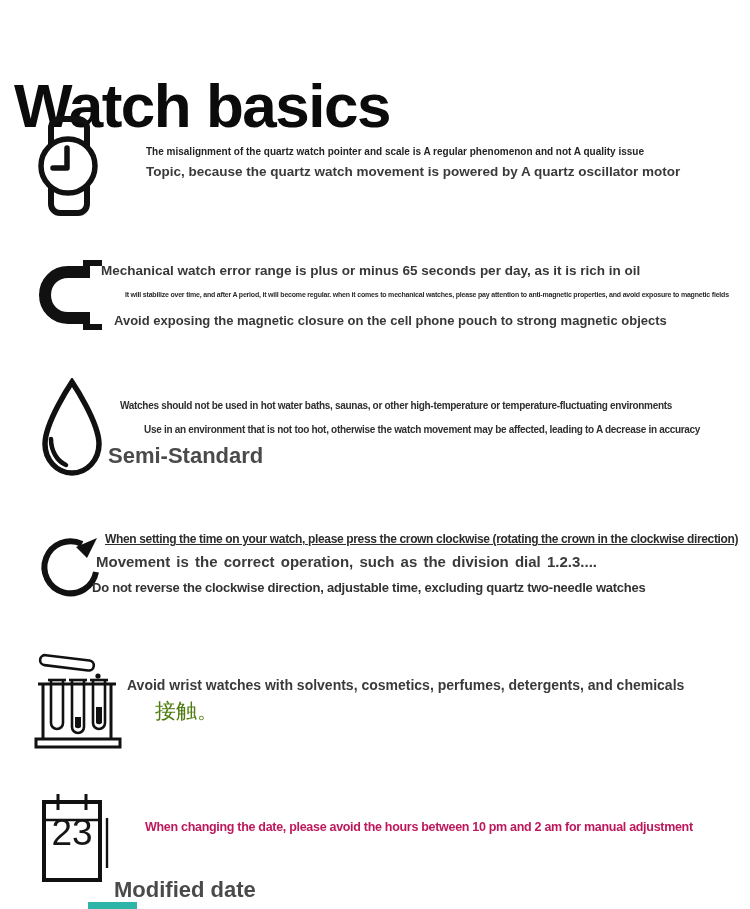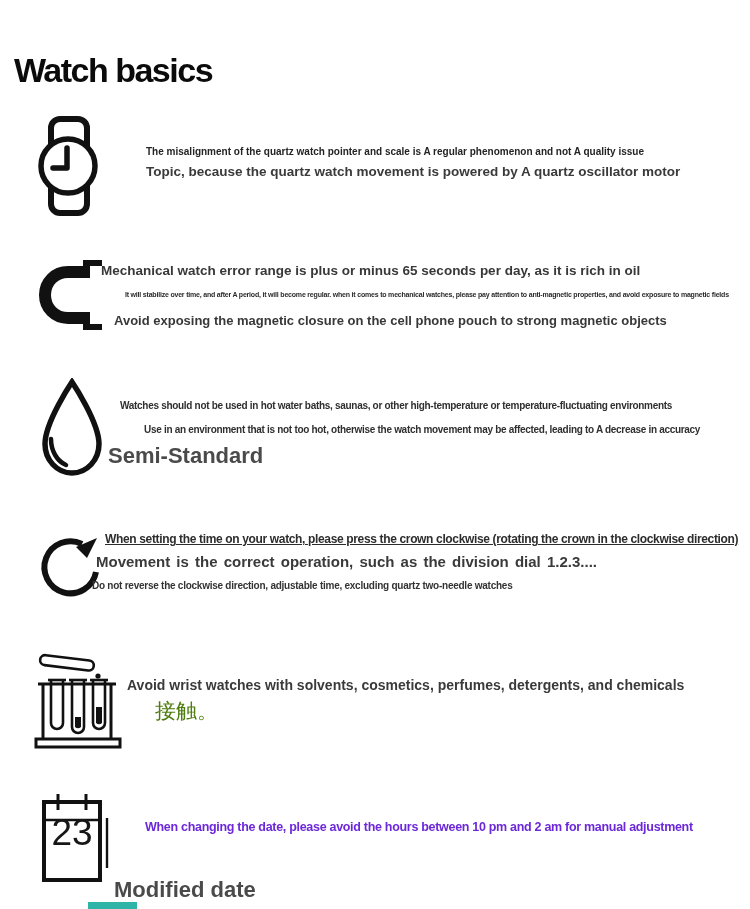--- a/index.html
+++ b/index.html
@@ -3,21 +3,21 @@
 <meta charset="utf-8">
 <style>
   html,body{margin:0;padding:0;}
   body{
     width:750px;height:909px;background:#ffffff;position:relative;
     overflow:hidden;font-family:"Liberation Sans",sans-serif;
   }
   .line{position:absolute;white-space:nowrap;font-family:"Liberation Sans",sans-serif;}
   .b{font-weight:bold;}
   .title{
-    position:absolute;left:14px;top:28px;font-size:34px;font-weight:bold;
+    position:absolute;left:14px;top:28px;font-size:62px;font-weight:bold;
     color:#0b0b0b;letter-spacing:-1.5px;
   }
   .icon-box{position:absolute;}
   .icon-box svg{display:block;}
   .cal-day{
     position:absolute;left:9px;top:22px;width:44px;text-align:center;
     font-size:37px;font-weight:normal;color:#161616;font-family:"Liberation Sans",sans-serif;
   }
   .accent-bar{position:absolute;left:88px;top:902px;width:49px;height:7px;}
 </style>
@@ -58,21 +58,21 @@
 <div class="line b" style="left:108px;top:443px;font-size:22px;color:#4a4a4a;">Semi-Standard</div>
 
 <div class="icon-box" style="left:36px;top:526px;">
   <svg width="70" height="78" viewBox="0 0 70 78" fill="none">
     <path d="M46 18 A26 26 0 1 0 60 46" stroke="#111" stroke-width="6"></path>
     <polygon points="61,12 40,21 51,32" fill="#111"></polygon>
   </svg>
 </div>
 <div class="line b" style="left:105px;top:532px;font-size:12px;letter-spacing:-0.35px;color:#2d2d2d;text-decoration:underline;">When setting the time on your watch, please press the crown clockwise (rotating the crown in the clockwise direction)</div>
 <div class="line b" style="left:96px;top:553px;font-size:15px;word-spacing:2px;color:#3a3a3a;">Movement is the correct operation, such as the division dial 1.2.3....</div>
-<div class="line b" style="left:92px;top:580px;font-size:10px;letter-spacing:-0.25px;color:#333333;">Do not reverse the clockwise direction, adjustable time, excluding quartz two-needle watches</div>
+<div class="line b" style="left:92px;top:580px;font-size:13px;letter-spacing:-0.25px;color:#333333;">Do not reverse the clockwise direction, adjustable time, excluding quartz two-needle watches</div>
 
 <div class="icon-box" style="left:34px;top:645px;">
   <svg width="88" height="106" viewBox="0 0 88 106" fill="none">
     <g transform="rotate(7 10 16)">
       <rect x="6" y="10" width="54" height="10" rx="5" stroke="#111" stroke-width="2.6"></rect>
     </g>
     <circle cx="64" cy="31" r="2.6" fill="#111"></circle>
     <line x1="4" y1="39" x2="82" y2="39" stroke="#111" stroke-width="3"></line>
     <line x1="9" y1="39" x2="9" y2="94" stroke="#111" stroke-width="3"></line>
     <line x1="77" y1="39" x2="77" y2="94" stroke="#111" stroke-width="3"></line>
@@ -93,16 +93,16 @@
 <div class="icon-box" style="left:41px;top:790px;">
   <svg width="70" height="94" viewBox="0 0 70 94" fill="none">
     <rect x="3" y="12" width="56" height="78" stroke="#111" stroke-width="4"></rect>
     <line x1="3" y1="30" x2="59" y2="30" stroke="#111" stroke-width="2.6"></line>
     <line x1="17" y1="4" x2="17" y2="20" stroke="#111" stroke-width="3"></line>
     <line x1="45" y1="4" x2="45" y2="20" stroke="#111" stroke-width="3"></line>
     <line x1="66" y1="28" x2="66" y2="78" stroke="#111" stroke-width="2.4"></line>
   </svg>
   <div class="cal-day">23</div>
 </div>
-<div class="line b" style="left:145px;top:820px;font-size:12.5px;letter-spacing:-0.3px;color:#6d28d9;">When changing the date, please avoid the hours between 10 pm and 2 am for manual adjustment</div>
+<div class="line b" style="left:145px;top:820px;font-size:12.5px;letter-spacing:-0.3px;color:#be185d;">When changing the date, please avoid the hours between 10 pm and 2 am for manual adjustment</div>
 <div class="line b" style="left:114px;top:840px;font-size:22px;color:#4a4a4a;margin-top:37px;">Modified date</div>
 
 <div class="accent-bar" style="background: rgb(47, 181, 168);"></div>
 
 </body></html>

